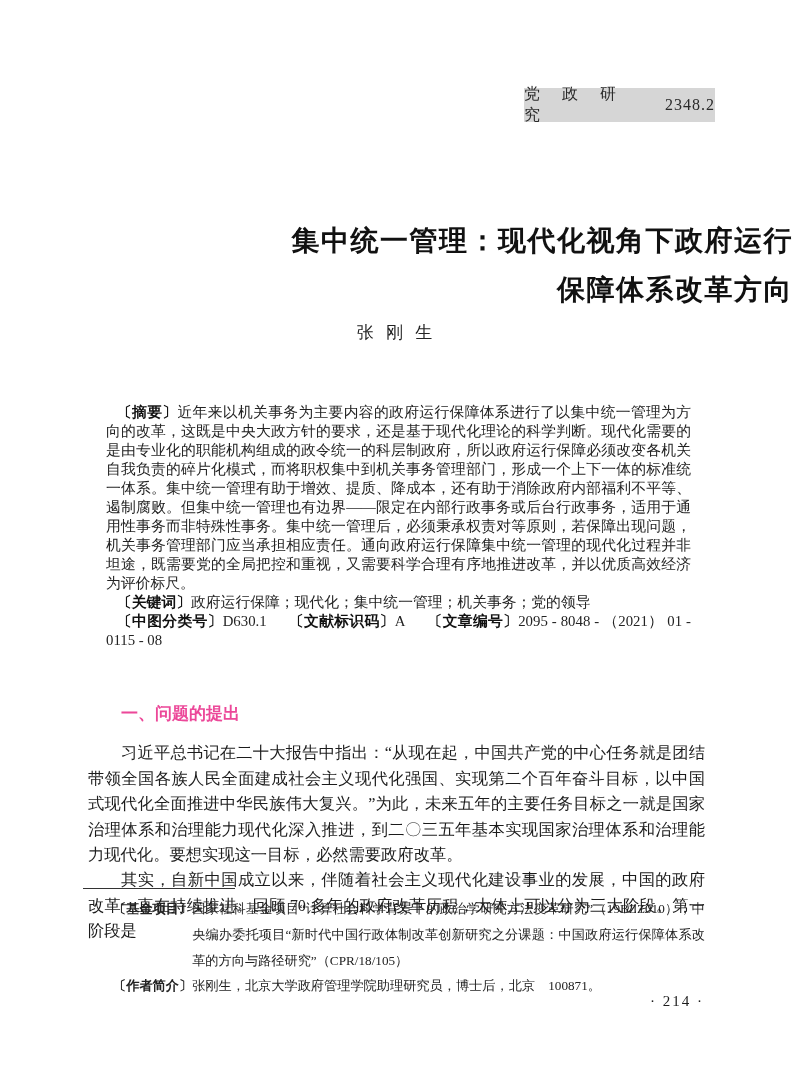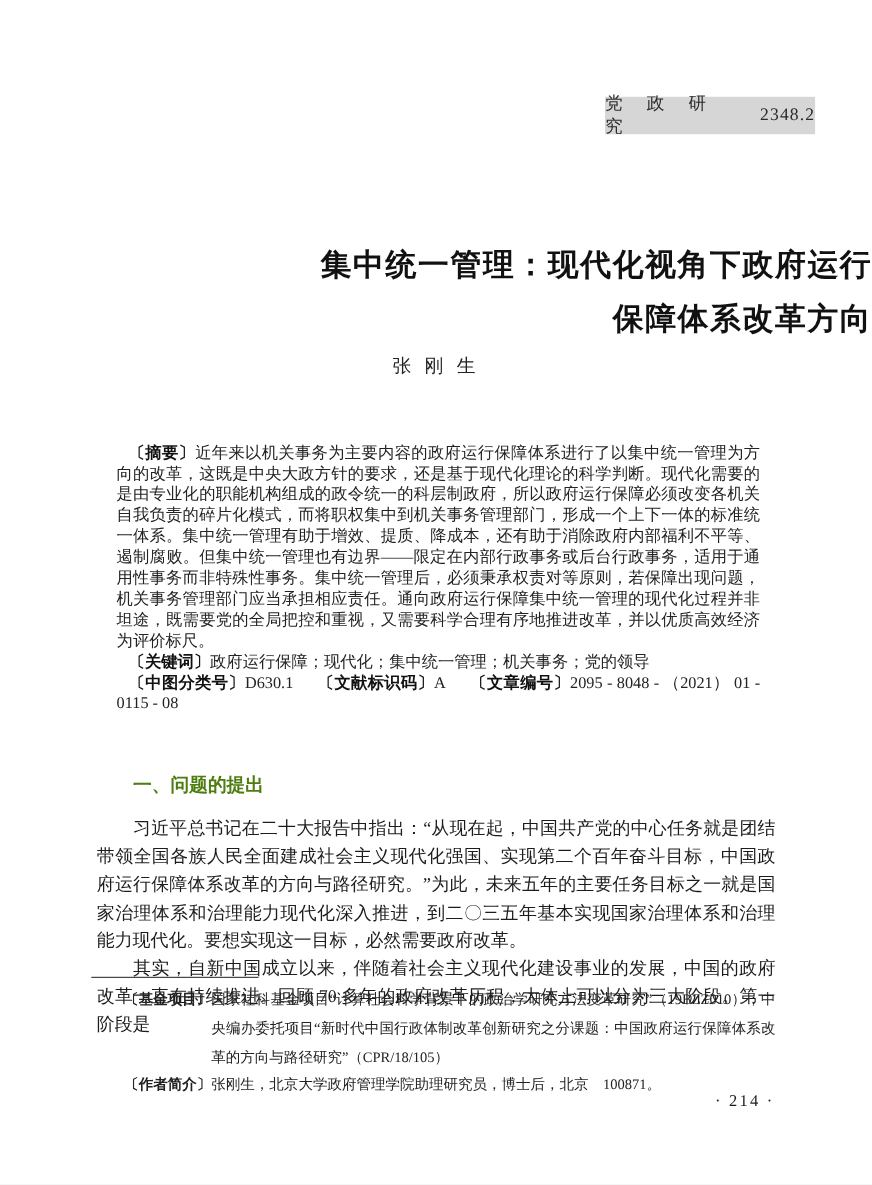--- a/index.html
+++ b/index.html
@@ -4,21 +4,21 @@
 <style>
   html,body { margin:0; padding:0; background:#e8e8e8; }
   .page {
     position:relative; width:793px; height:1077px; margin:0 auto;
     background:#ffffff; overflow:hidden;
     font-family:"Liberation Serif","DejaVu Serif",serif;
     color:#1c1c1c;
   }
   
   .journal-box {
-    position:absolute; left:550px; top:88px; width:191px; height:34px;
+    position:absolute; left:524px; top:88px; width:191px; height:34px;
     background:#d6d6d6; display:flex; align-items:center; justify-content:space-between;
     font-size:16px; color:#2a2a2a;
   }
   .journal-name { letter-spacing:9px; }
   .journal-issue { margin-left:6px; letter-spacing:1px; }
   
   .title {
     position:absolute; top:197px; left:0; right:0; text-align:right;
     font-family:"Liberation Sans","DejaVu Sans",sans-serif;
     font-weight:bold; font-size:28px; line-height:49px; letter-spacing:1.5px;
@@ -44,21 +44,21 @@
     font-weight:bold; color:#111;
   }
   .meta-gap { display:inline-block; width:22px; }
   
   .body-block {
     position:absolute; left:88px; top:701px; width:617px;
     font-size:16.3px; line-height:25.4px; text-align:justify;
   }
   .section-heading {
     font-family:Liberation Serif, serif;
-    font-weight:bold; font-size:17px; margin:0 0 14px 33px; color:#4d7c0f;
+    font-weight:bold; font-size:17px; margin:0 0 14px 33px; color:#ec4899;
   }
   .para { margin:0; text-indent:33px; }
   
   .footnotes {
     position:absolute; left:88px; top:888px; width:617px;
     font-size:13.2px; line-height:25.8px; color:#222;
   }
   .fn-divider {
     width:152px; height:0; border-top:1.5px solid #333;
     margin:0 0 7px -5px;
@@ -93,21 +93,21 @@
   <div class="author">张 刚 生</div>
 
   <div class="front">
     <p class="abstract-par"><span class="lbl">〔摘要〕</span><span>近年来以机关事务为主要内容的政府运行保障体系进行了以集中统一管理为方向的改革，这既是中央大政方针的要求，还是基于现代化理论的科学判断。现代化需要的是由专业化的职能机构组成的政令统一的科层制政府，所以政府运行保障必须改变各机关自我负责的碎片化模式，而将职权集中到机关事务管理部门，形成一个上下一体的标准统一体系。集中统一管理有助于增效、提质、降成本，还有助于消除政府内部福利不平等、遏制腐败。但集中统一管理也有边界——限定在内部行政事务或后台行政事务，适用于通用性事务而非特殊性事务。集中统一管理后，必须秉承权责对等原则，若保障出现问题，机关事务管理部门应当承担相应责任。通向政府运行保障集中统一管理的现代化过程并非坦途，既需要党的全局把控和重视，又需要科学合理有序地推进改革，并以优质高效经济为评价标尺。</span></p>
     <p class="kw-line"><span class="lbl">〔关键词〕</span><span>政府运行保障；现代化；集中统一管理；机关事务；党的领导</span></p>
     <p class="meta-line"><span class="lbl">〔中图分类号〕</span><span>D630.1</span><span class="meta-gap"></span><span class="lbl">〔文献标识码〕</span><span>A</span><span class="meta-gap"></span><span class="lbl">〔文章编号〕</span><span>2095 - 8048 - （2021） 01 - 0115 - 08</span></p>
   </div>
 
   <div class="body-block">
     <h2 class="section-heading">一、问题的提出</h2>
-    <p class="para">习近平总书记在二十大报告中指出：“从现在起，中国共产党的中心任务就是团结带领全国各族人民全面建成社会主义现代化强国、实现第二个百年奋斗目标，中国政府运行保障体系改革的方向与路径研究。”为此，未来五年的主要任务目标之一就是国家治理体系和治理能力现代化深入推进，到二〇三五年基本实现国家治理体系和治理能力现代化。要想实现这一目标，必然需要政府改革。</p>
+    <p class="para">习近平总书记在二十大报告中指出：“从现在起，中国共产党的中心任务就是团结带领全国各族人民全面建成社会主义现代化强国、实现第二个百年奋斗目标，以中国式现代化全面推进中华民族伟大复兴。”为此，未来五年的主要任务目标之一就是国家治理体系和治理能力现代化深入推进，到二〇三五年基本实现国家治理体系和治理能力现代化。要想实现这一目标，必然需要政府改革。</p>
     <p class="para">其实，自新中国成立以来，伴随着社会主义现代化建设事业的发展，中国的政府改革一直在持续推进。回顾 70 多年的政府改革历程，大体上可以分为三大阶段。第一阶段是</p>
   </div>
 
   <div class="footnotes">
     <div class="fn-divider"></div>
     <div class="fn-item">
       <span class="fn-label">〔基金项目〕</span>
       <span class="fn-text">国家社科基金项目“计算社会科学背景下的政治学研究方法变革研究”（19BZZ010）；中央编办委托项目“新时代中国行政体制改革创新研究之分课题：中国政府运行保障体系改革的方向与路径研究”（CPR/18/105）</span>
     </div>
     <div class="fn-item">

